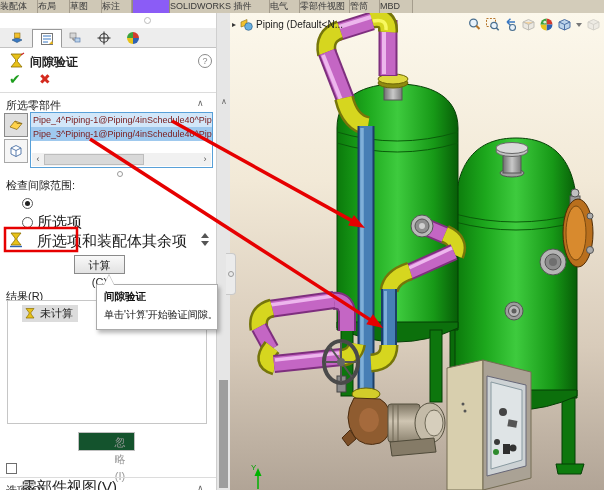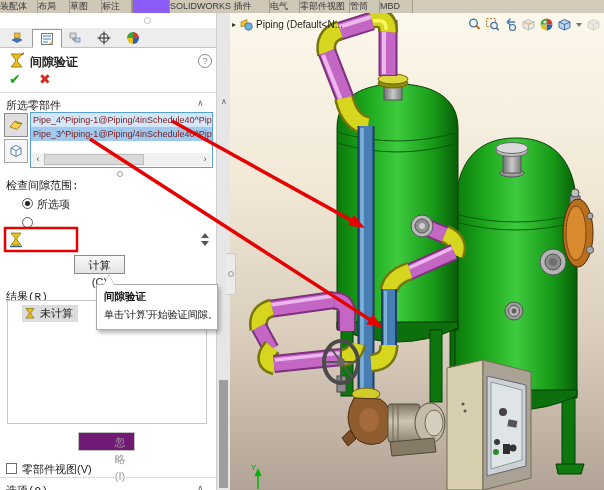--- a/index.html
+++ b/index.html
@@ -15,45 +15,45 @@
   .pm{position:absolute;left:0;top:13px;width:216px;height:477px;background:#fff;}
   .pm .abs{position:absolute;}
   .pmtabs{position:absolute;left:0;top:15px;width:216px;height:19px;background:#ededed;border-bottom:1px solid #c3c3c3;}
   .pmtab{position:absolute;top:1px;width:28px;height:17px;display:flex;align-items:center;justify-content:center;}
   .pmtab.active{background:#fff;border:1px solid #9a9a9a;border-bottom:1px solid #fff;}
   .pm-title{font-size:12px;font-weight:bold;color:#222;}
   .helpcircle{position:absolute;width:12px;height:12px;border:1px solid #8a8a8a;border-radius:50%;
               color:#8a8a8a;font-size:9px;line-height:12px;text-align:center;}
   .okx{font-size:14px;font-weight:bold;}
   .divider{position:absolute;left:0;width:216px;height:1px;background:#dcdcdc;}
-  .seclabel{font-size:11px;color:#222;white-space:nowrap;font-family:Liberation Mono, monospace;}
+  .seclabel{font-size:11px;color:#222;white-space:nowrap;}
   .chev{font-size:9px;color:#666;}
   .sidebtn{position:absolute;left:4px;width:24px;height:24px;border:1px solid #a8a8a8;background:#f6f6f6;
            display:flex;align-items:center;justify-content:center;box-sizing:border-box;}
   .sidebtn.pressed{background:#dfdfdf;border-color:#8a8a8a;}
   .listbox{position:absolute;left:30px;top:99px;width:183px;height:56px;border:1px solid #58a0d8;
            background:#fff;box-sizing:border-box;overflow:hidden;}
   .lrow{height:14px;line-height:14px;font-size:9px;color:#7b2020;white-space:nowrap;padding-left:2px;}
   .lrow.r1{background:#d2e7f9;}
   .lrow.r2{background:#9fc9ee;}
   .hscroll{position:absolute;left:1px;bottom:1px;width:179px;height:13px;background:#f1f1f1;}
   .harrow{position:absolute;top:0;width:12px;height:13px;font-size:9px;color:#555;text-align:center;line-height:13px;}
   .hthumb{position:absolute;left:12px;top:1px;width:100px;height:11px;background:#d9d9d9;border:1px solid #bdbdbd;box-sizing:border-box;}
   .radio{position:absolute;width:11px;height:11px;border:1px solid #5a5a5a;border-radius:50%;background:#fff;box-sizing:border-box;}
   .radio .dot{position:absolute;left:2px;top:2px;width:5px;height:5px;border-radius:50%;background:#222;}
-  .rlabel{font-size:11px;color:#222;white-space:nowrap;}
+  .rlabel{font-size:15px;color:#222;white-space:nowrap;margin-top:16px;}
   .clrinput{position:absolute;left:28px;top:216px;width:170px;height:21px;border:1px solid #848484;
             font-size:11px;padding:0 0 0 4px;box-sizing:border-box;font-family:inherit;color:#111;}
   .spin{position:absolute;left:199px;top:216px;width:13px;height:21px;}
   .spin .up,.spin .dn{position:absolute;left:2px;width:0;height:0;border-left:4px solid transparent;border-right:4px solid transparent;}
   .spin .up{top:4px;border-bottom:5px solid #555;}
   .spin .dn{bottom:4px;border-top:5px solid #555;}
   .btn{position:absolute;height:19px;border:1px solid #8a8a8a;background:linear-gradient(#f9f9f9,#e2e2e2);
        font-size:11px;color:#222;text-align:center;line-height:17px;box-sizing:border-box;font-family:inherit;}
-  .btn.disabled{background:#701a75;border-color:#c0c0c0;color:#9b9b9b;padding-left:33px;}
+  .btn.disabled{background:#14532d;border-color:#c0c0c0;color:#9b9b9b;padding-left:33px;}
   .resultsbox{position:absolute;left:7px;top:287px;width:200px;height:124px;border:1px solid #c6c6c6;background:#fff;box-sizing:border-box;}
   .statusitem{position:absolute;left:14px;top:4px;display:flex;align-items:center;background:#dcdcdc;padding:1px 5px 1px 2px;}
   .statusitem span{font-size:11px;color:#222;margin-left:3px;}
   .cbox{position:absolute;width:11px;height:11px;border:1px solid #6e6e6e;background:#fff;box-sizing:border-box;}
   
   .divstrip{position:absolute;left:216px;top:13px;width:14px;height:477px;background:#e6e6e6;border-left:1px solid #cfcfcf;box-sizing:border-box;}
   .vthumb{position:absolute;left:2px;top:367px;width:9px;height:108px;background:#9e9e9e;}
   .vsup{position:absolute;left:2px;top:84px;width:10px;text-align:center;font-size:8px;color:#666;}
   .handle{position:absolute;left:226px;top:253px;width:9px;height:40px;background:#ebebeb;border:1px solid #c9c9c9;
           border-left:none;border-radius:0 4px 4px 0;z-index:6;}
@@ -177,20 +177,21 @@
       </div>
     </div>
     <div class="abs" style="left:117px;top:158px;width:4px;height:4px;border:1px solid #9a9a9a;border-radius:50%;"></div>
 
     <div class="abs seclabel" style="left:6px;top:165px">检查间隙范围:</div>
     <div class="radio" style="left:22px;top:185px">
         <div class="dot"></div>
       </div>
     <div class="abs rlabel" style="left:37px;top:184px">所选项</div>
     <div class="radio" style="left:22px;top:204px"></div>
+    <div class="abs rlabel" style="left:37px;top:203px">所选项和装配体其余项</div>
 
     <svg class="abs" style="left:8px;top:218px" width="17" height="17">
         <path d="M3,2 h10 l-4,5 v2 l4,5 h-10 l4,-5 v-2 Z" fill="#e8c21a" stroke="#8a6d00" stroke-width=".8"></path>
         <line x1="2" y1="15.5" x2="14" y2="15.5" stroke="#2e62b2" stroke-width="1.4"></line>
       </svg>
     <div class="spin">
         <div class="up"></div>
         <div class="dn"></div>
       </div>
 

